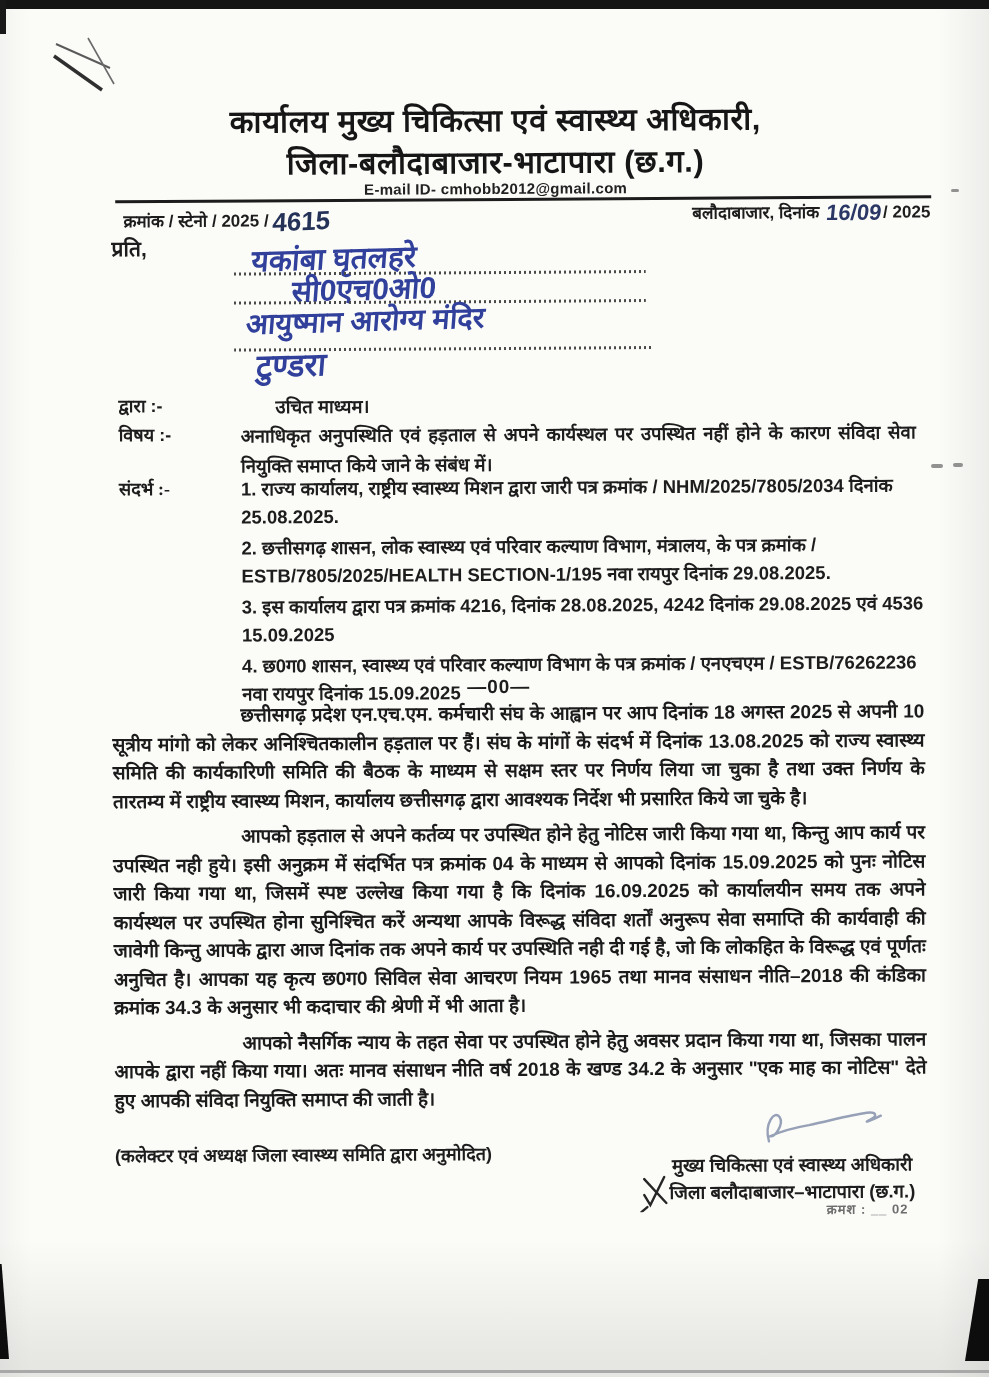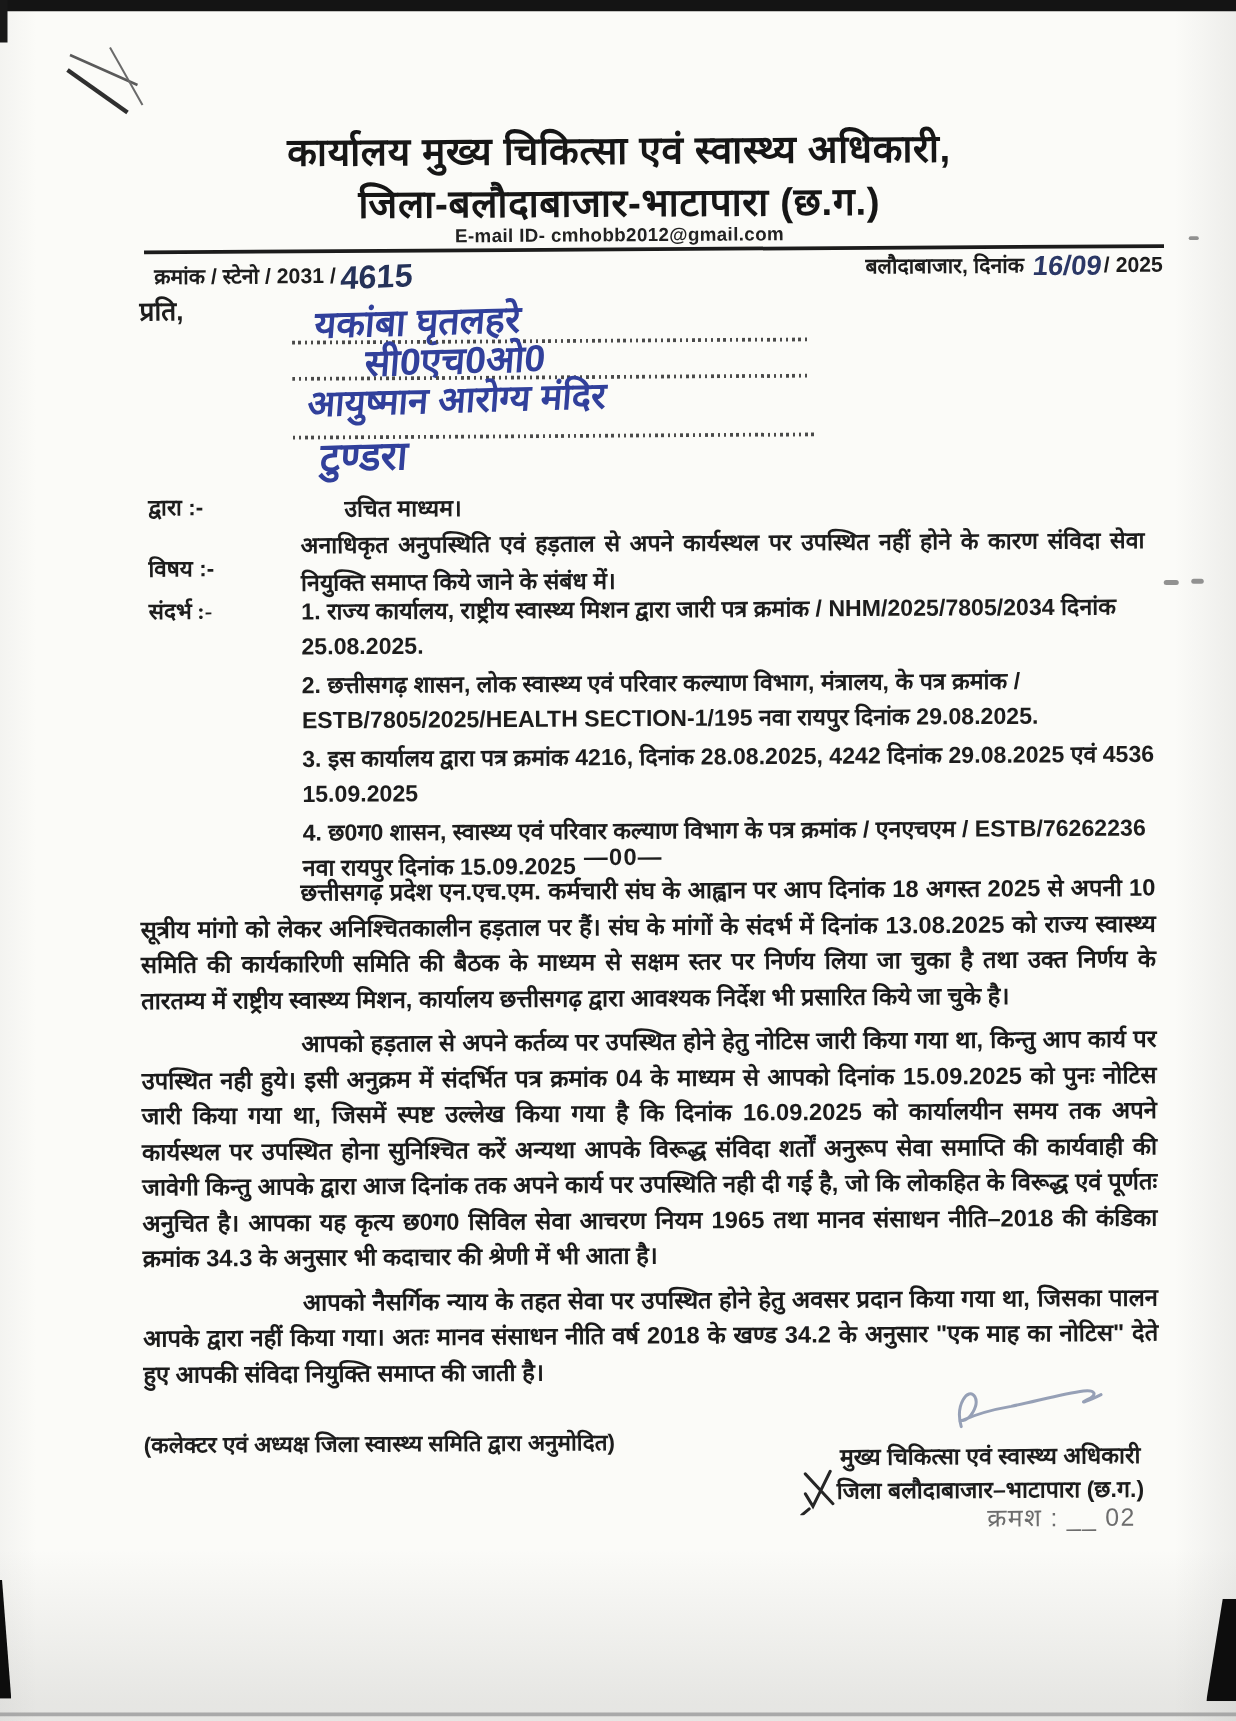--- a/index.html
+++ b/index.html
@@ -47,40 +47,40 @@
   .hw2{top:274px; left:290px;}
   .hw3{top:305px; left:244px; font-size:29px;}
   .hw4{top:349px; left:254px; font-size:32px;}
   .dotline{position:absolute; height:3px; left:232px; width:412px;
            background-image:repeating-linear-gradient(90deg,#4a4a4a 0 2px, transparent 2px 5px);}
   .dot1{top:271px;} .dot2{top:300px;} .dot3{top:347px; width:418px;}
 
   .label-col{position:absolute; left:116px; font-size:18px; font-weight:700; white-space:nowrap;}
   .value-col{position:absolute; left:238px; font-size:18.5px; font-weight:600; line-height:30px;}
   .through-label{top:391px;} .through-value{top:391px;margin-left:35px;}
-  .subject-label{top:420px;margin-top:20px;} .subject-value{top:420px; width:675px; text-align:justify;}
+  .subject-label{top:420px;} .subject-value{top:420px; width:675px; text-align:justify;}
   .refs-label{top:474px;font-family:Liberation Serif, serif;}
   .refs-list{position:absolute; top:474px; left:238px; width:702px;}
   .refs-list .ref-item{font-size:18.5px; font-weight:600; line-height:28px; margin:0 0 3px 0; text-align:left;}
 
   .divider{position:absolute; top:676px; left:0; width:100%; text-align:center;
            font-size:19px; font-weight:700; letter-spacing:1px;}
 
   .body-text{position:absolute; top:700px; left:108px; width:812px;}
   .body-text p{margin:0 0 7px 0; font-size:19px; font-weight:600; line-height:28.5px;
                text-align:justify; text-indent:128px; color:#1b1b1b;}
 
   .closing-row{display:flex; justify-content:space-between; align-items:flex-start; margin-top:14px;}
   .approval-note{font-size:18px; font-weight:600; white-space:nowrap; padding-top:14px;}
   .sig-block{position:relative; text-align:center; font-size:18.5px; font-weight:700;
              line-height:27px; margin-right:12px; padding-top:26px;}
   .sig-scribble{position:absolute; top:-22px; left:90px;}
   .check-scribble{position:absolute; top:46px; left:-30px;}
 
-  .footer-note{position:absolute; top:1202px; right:88px; font-size:20px; font-weight:400;
+  .footer-note{position:absolute; top:1202px; right:88px; font-size:13px; font-weight:700;
                color:#6d6d6d; letter-spacing:1px;}
 </style>
 </head>
 <body>
 
 <div class="page">
 
   <div class="edge-top"></div>
   <div class="edge-left-sliver"></div>
   <div class="wedge-bl"></div>
@@ -97,21 +97,21 @@
   </svg>
 
   <div class="content">
 
     <div class="title title1">कार्यालय मुख्य चिकित्सा एवं स्वास्थ्य अधिकारी,</div>
     <div class="title title2">जिला-बलौदाबाजार-भाटापारा (छ.ग.)</div>
     <div class="email">E-mail ID- cmhobb2012@gmail.com</div>
     <div class="rule"></div>
 
     <div class="ref-left">
-      <span>क्रमांक / स्टेनो / 2031 /</span><span class="hw hw-number">4615</span>
+      <span>क्रमांक / स्टेनो / 2025 /</span><span class="hw hw-number">4615</span>
     </div>
     <div class="ref-right">
       <span>बलौदाबाजार, दिनांक</span>
       <span class="hw hw-date">16/09</span><span>/ 2025</span>
     </div>
 
     <div class="salutation">प्रति,</div>
     <div class="hw-line hw1">यकांबा घृतलहरे</div>
     <div class="dotline dot1"></div>
     <div class="hw-line hw2">सी0एच0ओ0</div>

